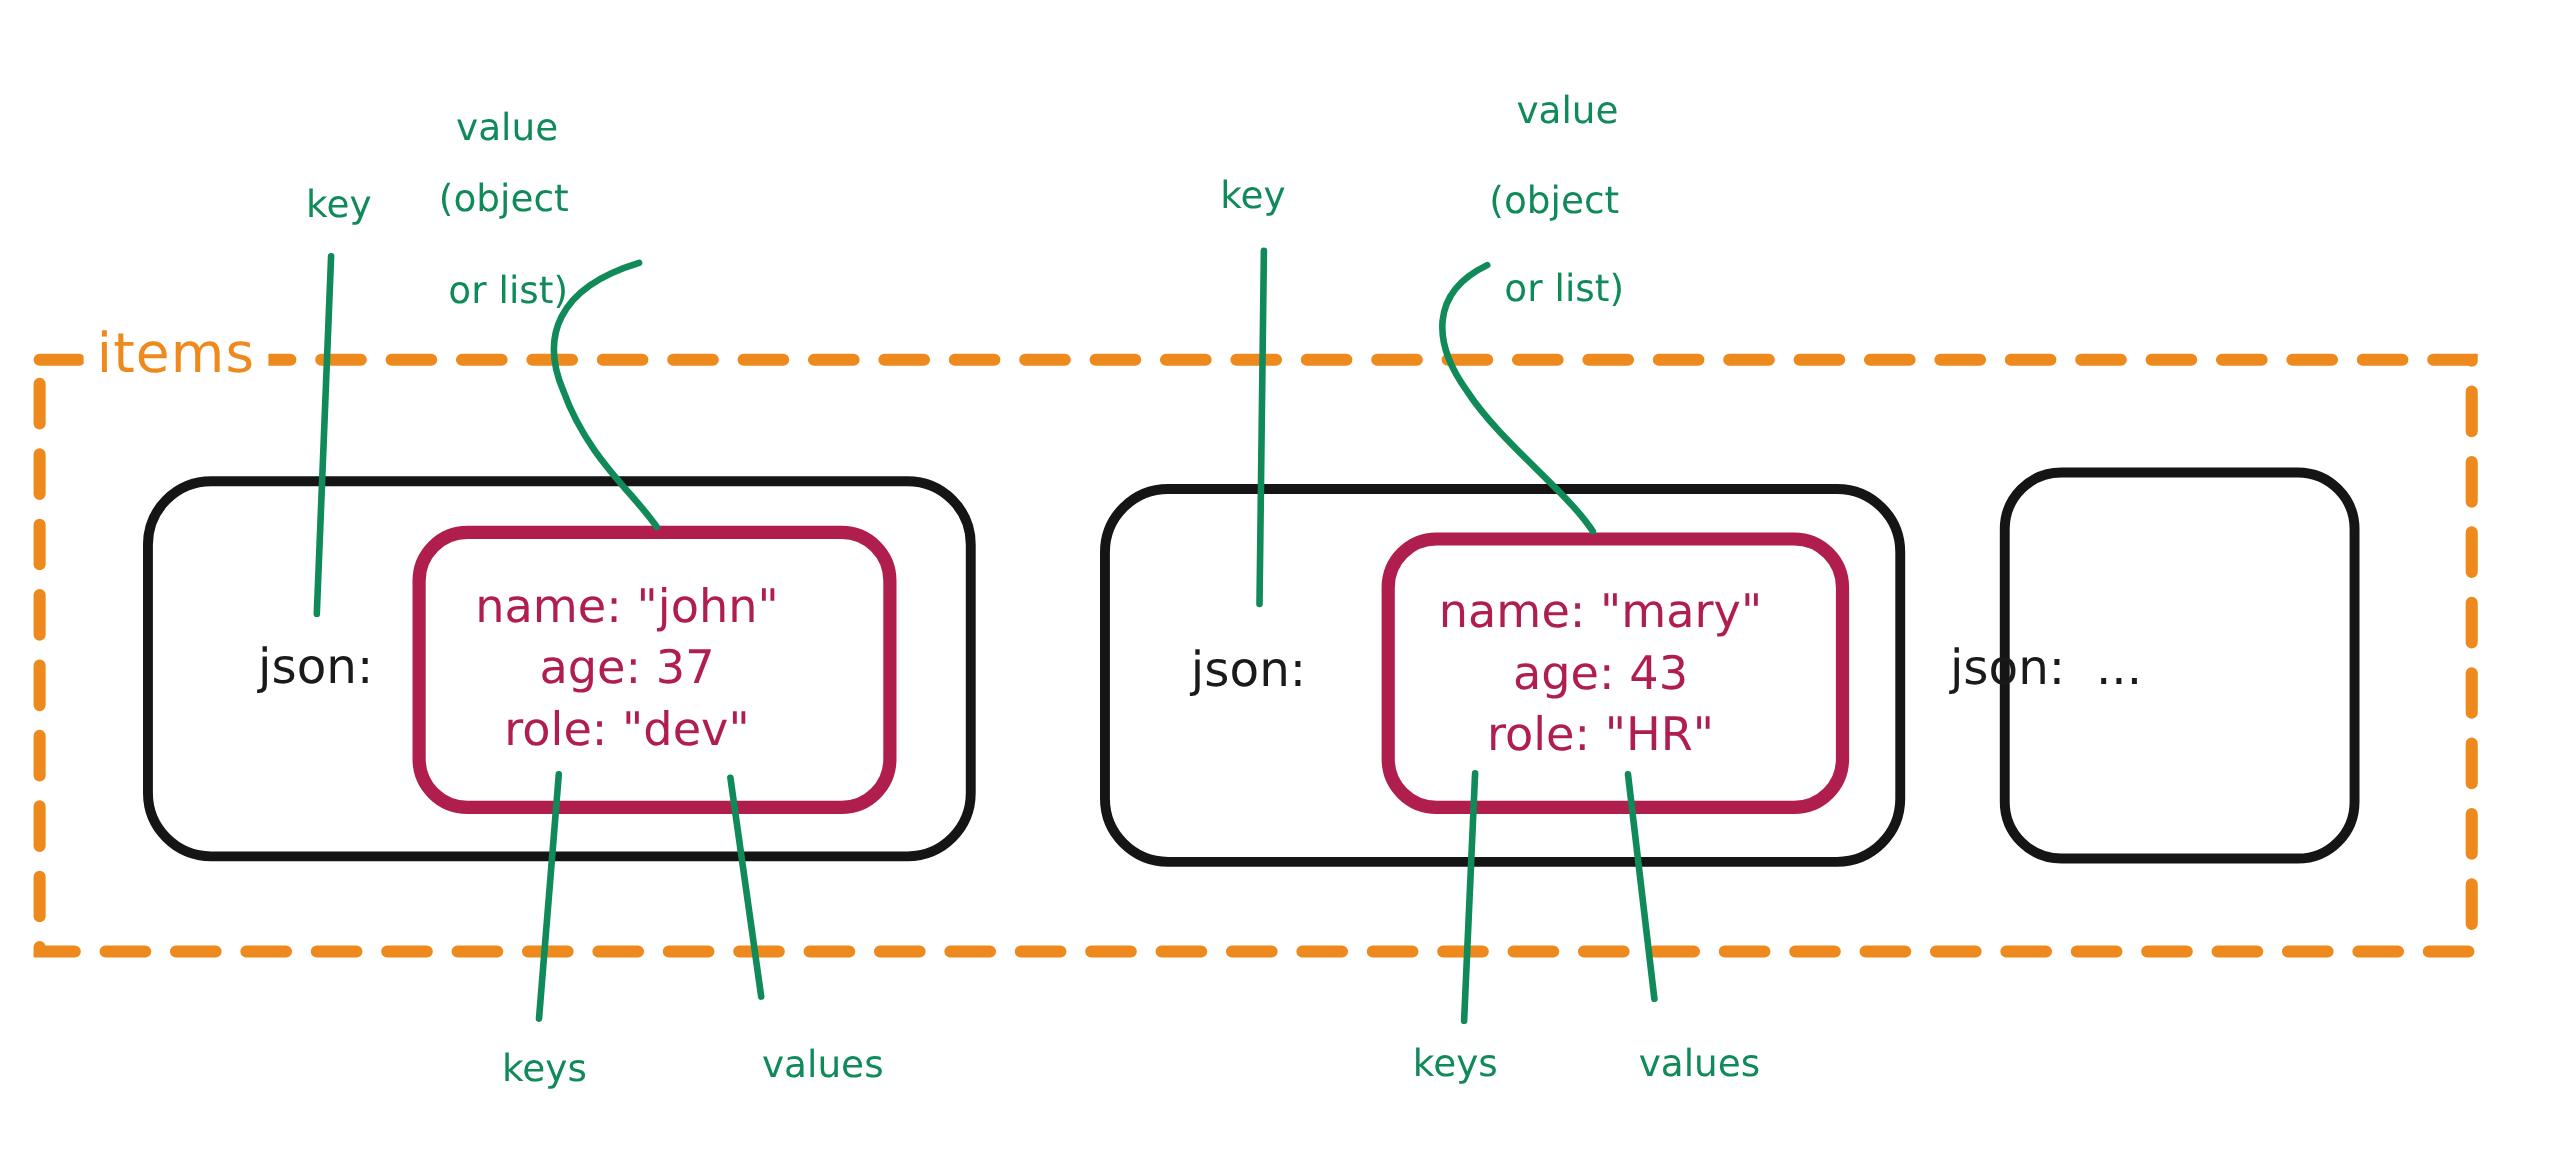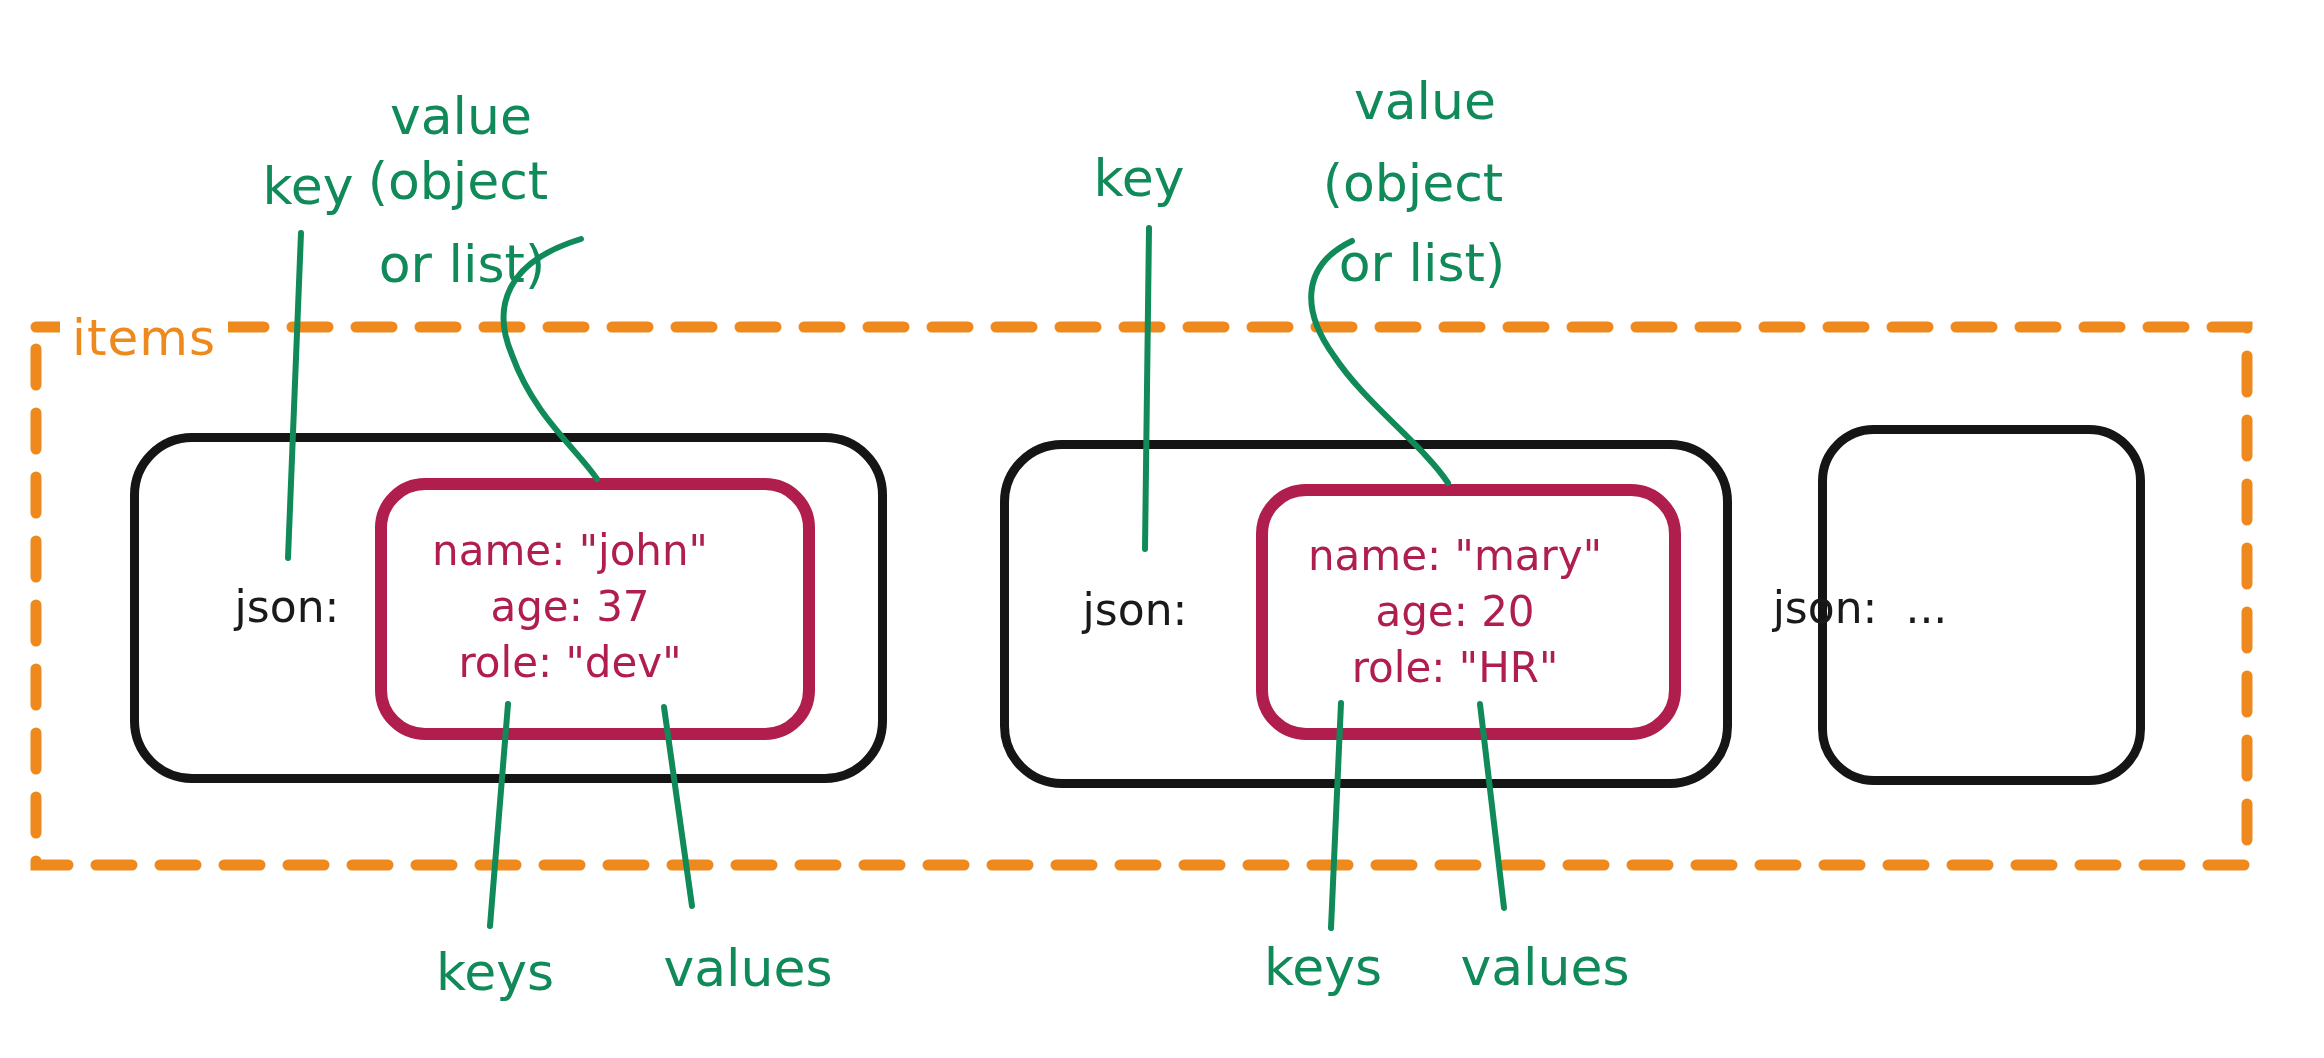--- a/index.html
+++ b/index.html
@@ -13,52 +13,52 @@
   svg.layer{position:absolute;left:0;top:0;width:2324px;height:1058px;pointer-events:none;}
   #bg-layer{z-index:0;}
   #line-layer{z-index:3;}
   .box{position:absolute;box-sizing:border-box;background:transparent;z-index:1;}
   .obj-box{border:9px solid #151515;border-radius:62px;}
   .val-box{border:12px solid #b01e4e;border-radius:50px;}
   .lbl{
     position:absolute;z-index:2;line-height:1;white-space:pre;
     transform:translate(-50%,-50%);
   }
-  .green{color:#0f8a58;font-size:52px;}
+  .green{color:#0f8a58;font-size:34px;}
   .crimson{color:#b01e4e;font-size:42px;}
   .black-txt{color:#1a1a1a;font-size:44px;}
   .items-lbl{
     position:absolute;z-index:2;line-height:1;
     color:#ee8a1d;font-size:50px;letter-spacing:1px;
     background:#ffffff;padding:2px 12px;
   }
 </style>
 </head>
 <body>
 
 <div id="stage">
 
   <svg id="bg-layer" class="layer" viewBox="0 0 2324 1058">
     <rect x="36" y="327" width="2211" height="538" fill="none" stroke="#ee8a1d" stroke-width="11" stroke-linecap="round" stroke-dasharray="36 28"></rect>
   </svg>
 
-  <div class="items-lbl" style="left:60px;top:294px;margin-top:17px;">items</div>
+  <div class="items-lbl" style="left:76px;top:294px;">items</div>
 
   <div class="box obj-box" style="left:130px;top:433px;width:757px;height:350px;"></div>
   <div class="lbl black-txt" style="left:287px;top:607px;">json:</div>
   <div class="box val-box" style="left:375px;top:478px;width:440px;height:262px;"></div>
   <div class="lbl crimson" style="left:570px;top:551px;">name: "john"</div>
   <div class="lbl crimson" style="left:570px;top:607px;">age: 37</div>
   <div class="lbl crimson" style="left:570px;top:663px;">role: "dev"</div>
 
   <div class="box obj-box" style="left:1000px;top:440px;width:732px;height:348px;"></div>
   <div class="lbl black-txt" style="left:1135px;top:610px;">json:</div>
   <div class="box val-box" style="left:1256px;top:484px;width:425px;height:256px;"></div>
   <div class="lbl crimson" style="left:1455px;top:556px;">name: "mary"</div>
-  <div class="lbl crimson" style="left:1455px;top:612px;">age: 20</div>
+  <div class="lbl crimson" style="left:1455px;top:612px;">age: 43</div>
   <div class="lbl crimson" style="left:1455px;top:668px;">role: "HR"</div>
 
   <div class="box obj-box" style="left:1818px;top:425px;width:327px;height:360px;border-radius:56px;"></div>
   <div class="lbl black-txt" style="left:1860px;top:608px;">json:  ...</div>
 
   <div class="lbl green" style="left:308px;top:186px;">key</div>
   <div class="lbl green" style="left:461px;top:116px;">value</div>
   <div class="lbl green" style="left:458px;top:181px;">(object</div>
   <div class="lbl green" style="left:462px;top:264px;">or list)</div>
 

